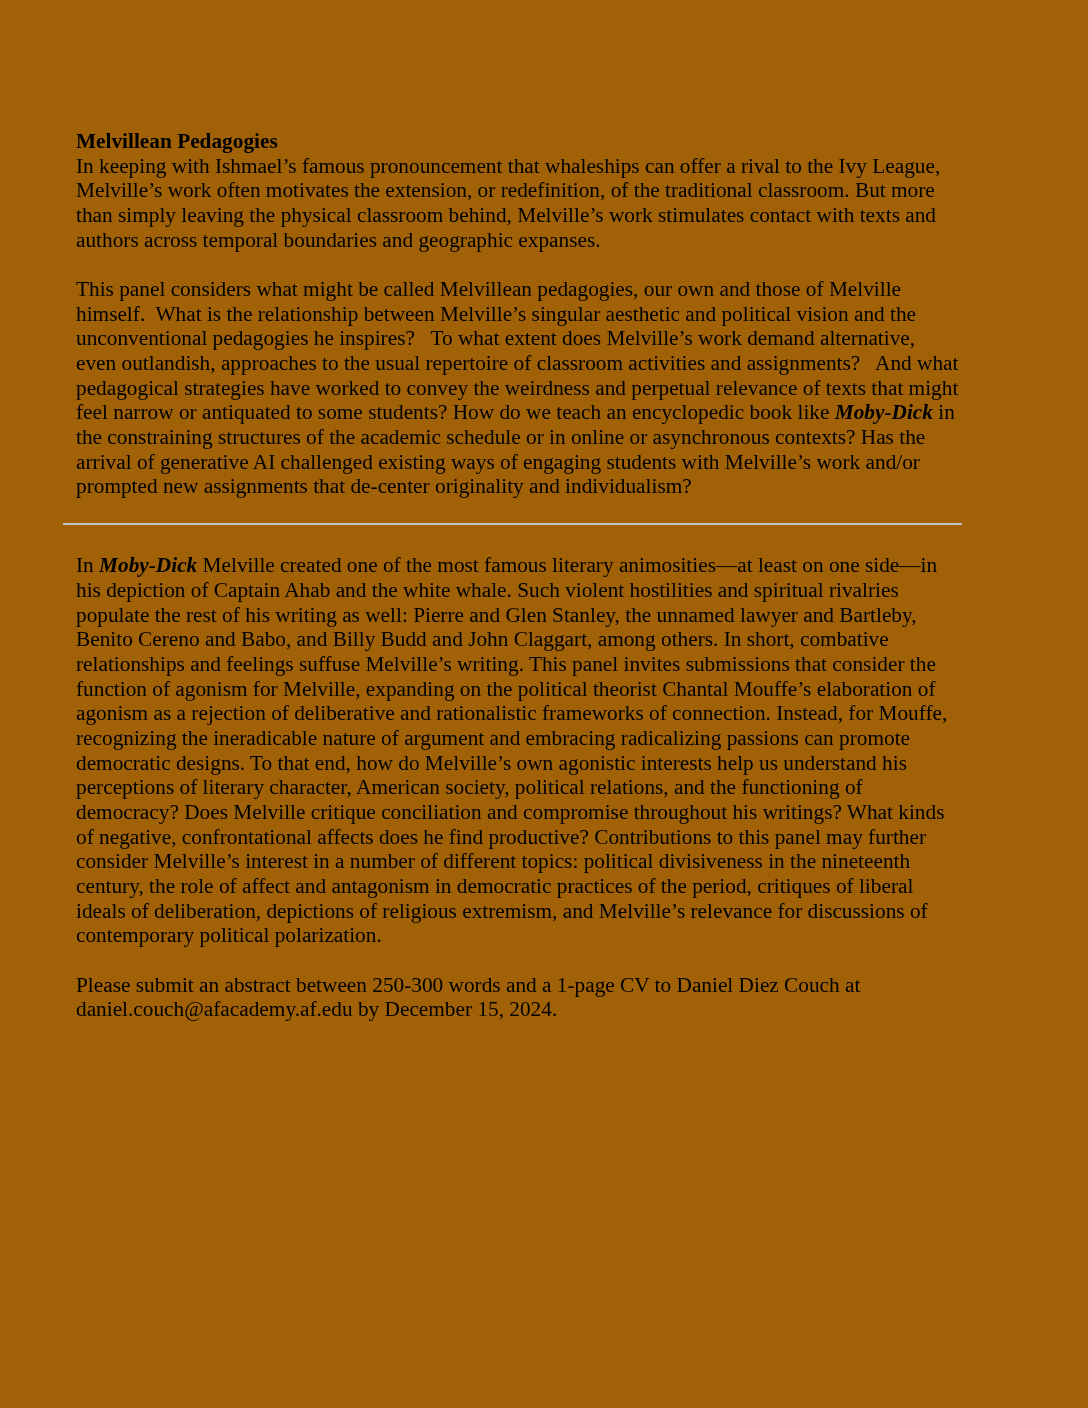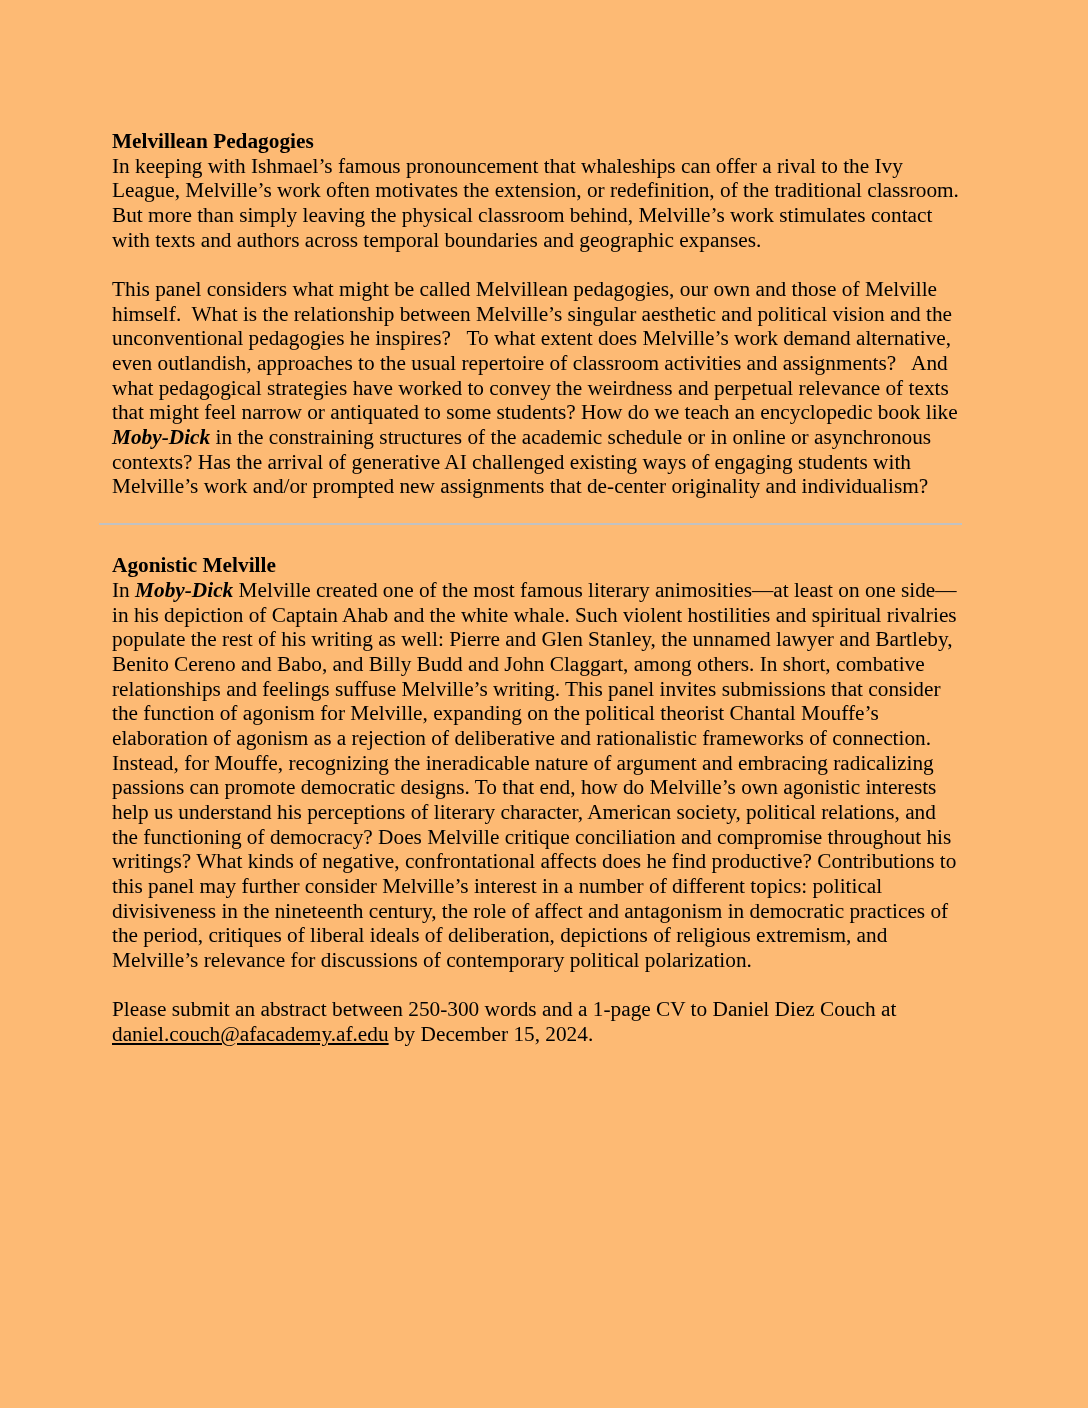--- a/index.html
+++ b/index.html
@@ -1,43 +1,42 @@
 <!DOCTYPE html>
 <html><head>
 <meta charset="utf-8">
 <style>
   html, body { margin: 0; padding: 0; background: #ffffff; }
   .page {
     position: relative;
     width: 1088px;
     height: 1408px;
     box-sizing: border-box;
-    padding: 129px 128px 0 112px;
-    background: #fdba74;
+    padding: 129px 128px 0 76px;
+    background: #a16207;
     font-family: "Liberation Serif", "DejaVu Serif", serif;
     font-size: 21.3px;
     line-height: 24.65px;
     color: #000000;
     overflow: hidden;
   }
   .doc-section { display: block; }
   .section-title {
     margin: 0;
     font-size: inherit;
     line-height: inherit;
     font-weight: bold;
   }
   .para {
     margin: 0 0 24.65px 0;
     white-space: pre-wrap;
   }
   .book-title { font-style: italic; font-weight: bold; }
   .email-link {
     color: #000000;
-    text-decoration: underline;
     cursor: pointer;
   }
   .section-divider {
     border: 0;
     border-top: 2px solid #c2c2c2;
     margin: 14px -2px 28px -13px;
   }
 </style>
 </head>
 <body>
@@ -46,18 +45,17 @@
 
   <section class="doc-section">
     <h2 class="section-title">Melvillean Pedagogies</h2>
     <p class="para"><span>In keeping with Ishmael’s famous pronouncement that whaleships can offer a rival to the Ivy League, Melville’s work often motivates the extension, or redefinition, of the traditional classroom. But more than simply leaving the physical classroom behind, Melville’s work stimulates contact with texts and authors across temporal boundaries and geographic expanses.</span></p>
     <p class="para"><span>This panel considers what might be called Melvillean pedagogies, our own and those of Melville himself.  What is the relationship between Melville’s singular aesthetic and political vision and the unconventional pedagogies he inspires?   To what extent does Melville’s work demand alternative, even outlandish, approaches to the usual repertoire of classroom activities and assignments?   And what pedagogical strategies have worked to convey the weirdness and perpetual relevance of texts that might feel narrow or antiquated to some students? How do we teach an encyclopedic book like </span><span class="book-title">Moby-Dick</span><span> in the constraining structures of the academic schedule or in online or asynchronous contexts? Has the arrival of generative AI challenged existing ways of engaging students with Melville’s work and/or prompted new assignments that de-center originality and individualism?</span></p>
   </section>
 
   <hr class="section-divider">
 
   <section class="doc-section">
-    <h2 class="section-title">Agonistic Melville</h2>
     <p class="para"><span>In </span><span class="book-title">Moby-Dick</span><span> Melville created one of the most famous literary animosities—at least on one side—in his depiction of Captain Ahab and the white whale. Such violent hostilities and spiritual rivalries populate the rest of his writing as well: Pierre and Glen Stanley, the unnamed lawyer and Bartleby, Benito Cereno and Babo, and Billy Budd and John Claggart, among others. In short, combative relationships and feelings suffuse Melville’s writing. This panel invites submissions that consider the function of agonism for Melville, expanding on the political theorist Chantal Mouffe’s elaboration of agonism as a rejection of deliberative and rationalistic frameworks of connection. Instead, for Mouffe, recognizing the ineradicable nature of argument and embracing radicalizing passions can promote democratic designs. To that end, how do Melville’s own agonistic interests help us understand his perceptions of literary character, American society, political relations, and the functioning of democracy? Does Melville critique conciliation and compromise throughout his writings? What kinds of negative, confrontational affects does he find productive? Contributions to this panel may further consider Melville’s interest in a number of different topics: political divisiveness in the nineteenth century, the role of affect and antagonism in democratic practices of the period, critiques of liberal ideals of deliberation, depictions of religious extremism, and Melville’s relevance for discussions of contemporary political polarization.</span></p>
     <p class="para"><span>Please submit an abstract between 250-300 words and a 1-page CV to Daniel Diez Couch at </span><a class="email-link">daniel.couch@afacademy.af.edu</a><span> by December 15, 2024.</span></p>
   </section>
 
 </div>
 
 </body></html>

